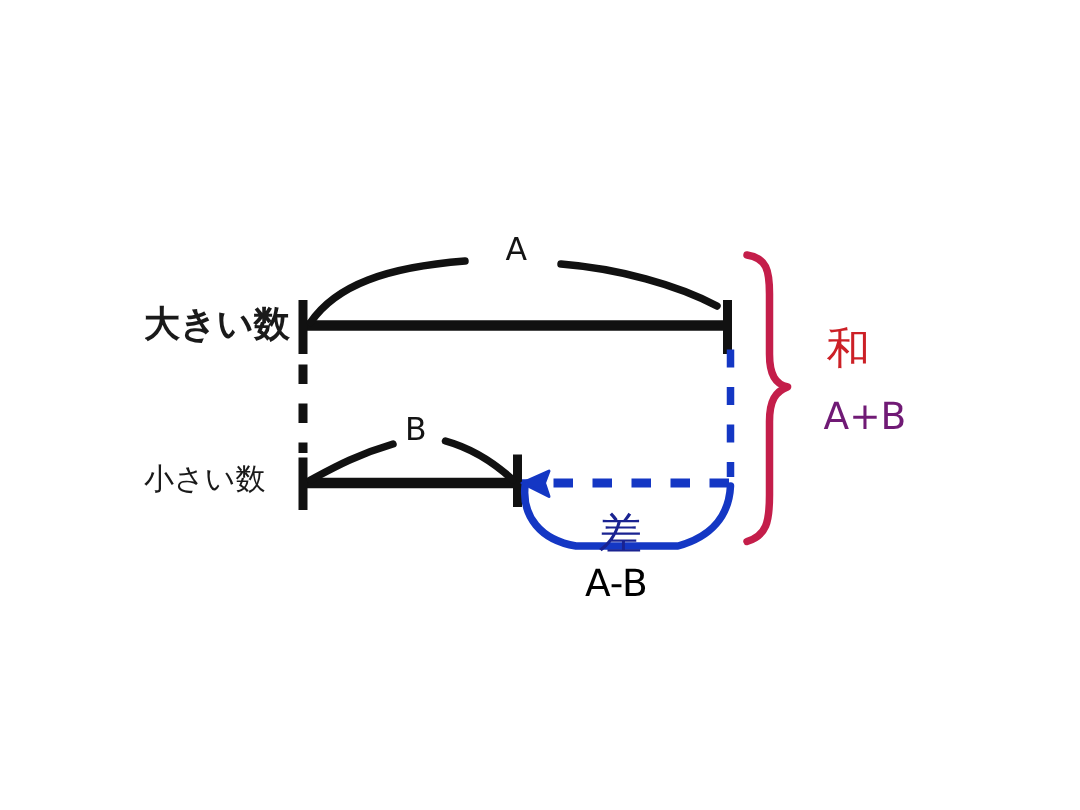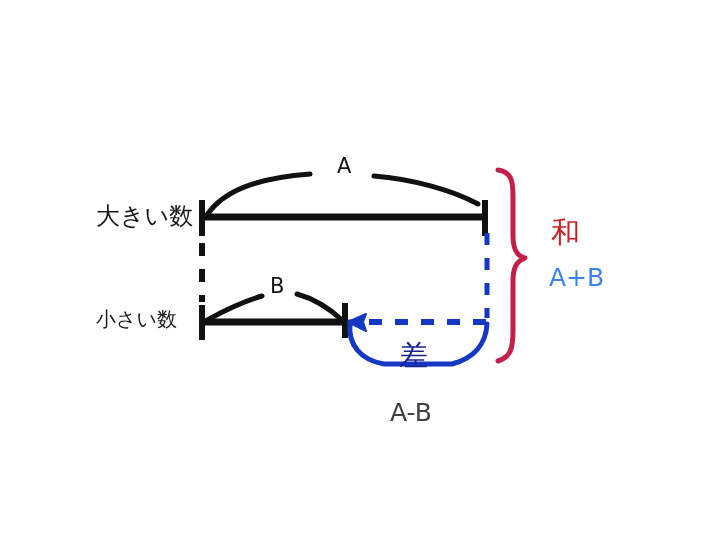--- a/index.html
+++ b/index.html
@@ -30,20 +30,21 @@
     position: absolute;
     white-space: nowrap;
     line-height: 1;
   }
   .label-large-num {
     left: 96px;
     top: 204px;
     font-size: 24px;
     color: #1a1a1a;
     letter-spacing: 0px;
+    font-weight: bold;
   }
   .label-small-num {
     left: 96px;
     top: 309px;
     font-size: 20px;
     color: #1a1a1a;
     letter-spacing: 0px;
   }
   .label-a {
     left: 337px;
@@ -60,33 +61,33 @@
   .label-sum-kanji {
     left: 551px;
     top: 218px;
     font-size: 29px;
     color: #cc2026;
   }
   .label-sum-formula {
     left: 549px;
     top: 265px;
     font-size: 25px;
-    color: #3b82f6;
+    color: #701a75;
   }
   .label-diff-kanji {
     left: 399px;
     top: 341px;
     font-size: 29px;
     color: #1a2391;
   }
   .label-diff-formula {
     left: 390px;
-    top: 400px;
+    top: 376px;
     font-size: 25px;
-    color: #404040;
+    color: #000000;
   }
 </style>
 </head>
 <body>
 
 <div id="canvas">
 
   <svg id="diagram-svg" viewBox="0 0 720 540">
 
     <g>

